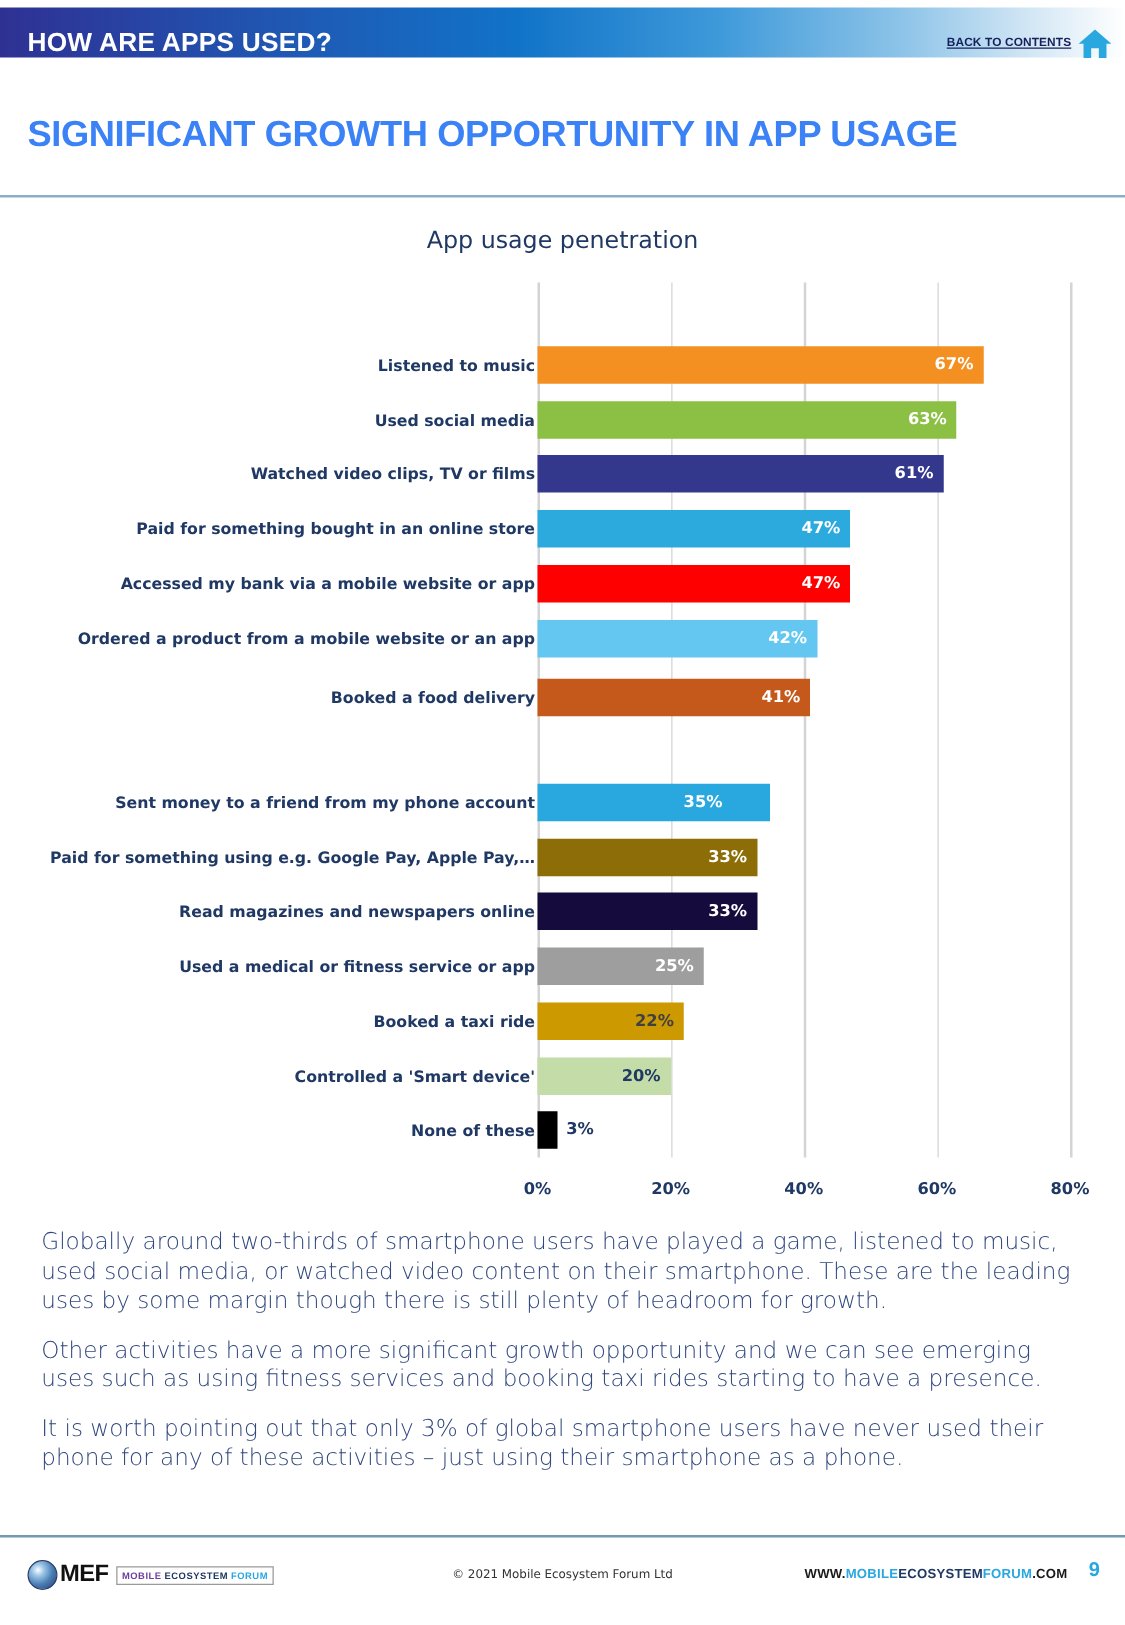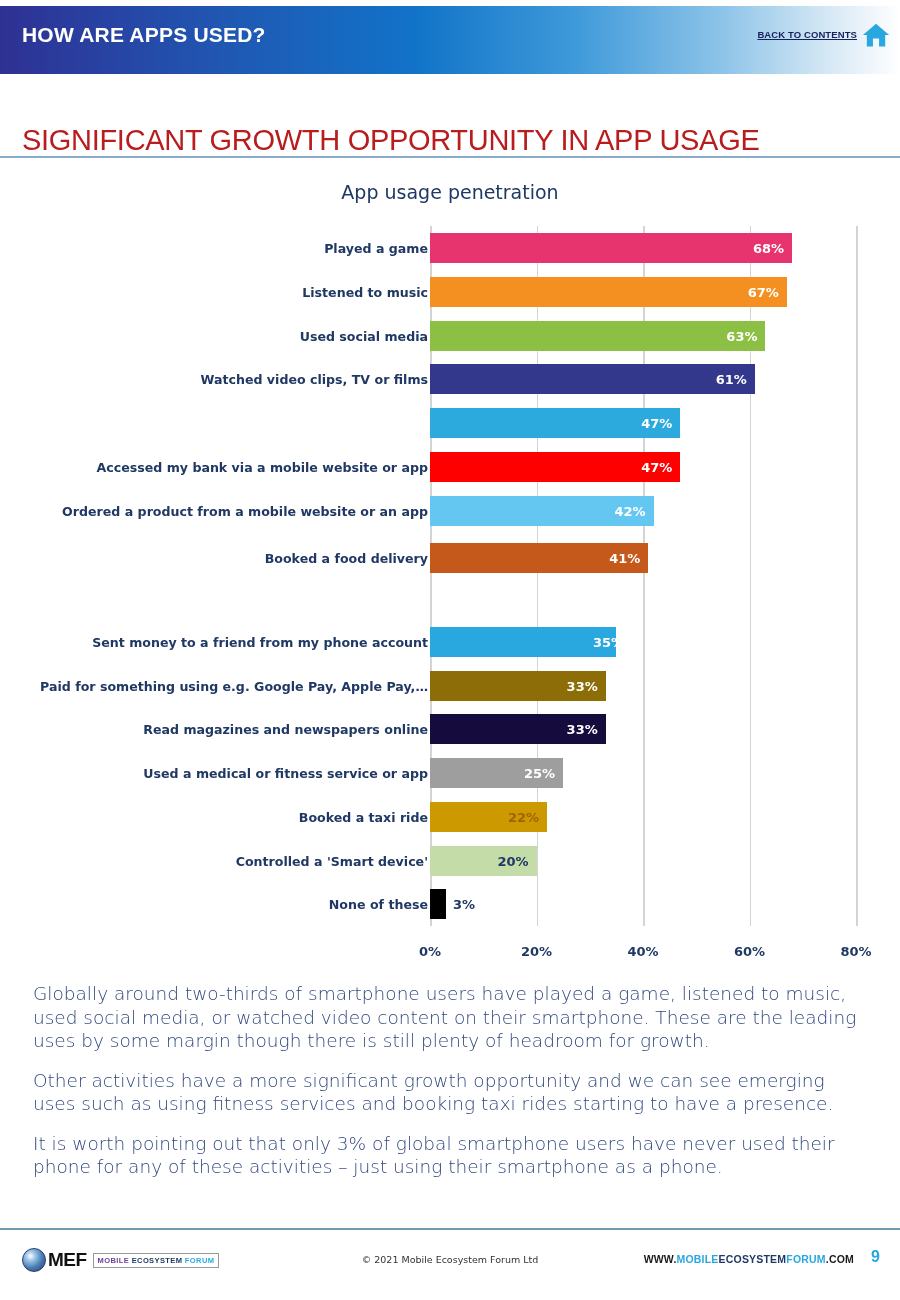--- a/index.html
+++ b/index.html
@@ -14,21 +14,21 @@
     overflow: hidden;
     position: relative;
   }
 
   
   .top-banner {
     position: absolute;
     top: 6px;
     left: 0;
     width: 900px;
-    height: 68px;
+    height: 40px;
     background: linear-gradient(90deg,
         #2e3192 0%,
         #2a3d9e 8%,
         #1f59b4 26%,
         #1173c8 46%,
         #3f9ada 64%,
         #8cc3e8 80%,
         #d5e8f5 92%,
         #ffffff 100%);
   }
@@ -61,25 +61,24 @@
     width: 28px;
     height: 28px;
   }
 
   
   .slide-title {
     position: absolute;
     left: 22px;
     top: 92px;
     font-size: 29px;
-    font-weight: normal;
-    color: #b91c1c;
+    font-weight: bold;
+    color: #3b82f6;
     letter-spacing: -0.3px;
     white-space: nowrap;
-    margin-top: 32px;
   }
   .title-rule {
     position: absolute;
     left: 0;
     top: 156px;
     width: 900px;
     height: 2px;
     background: #8badc8;
   }
 
@@ -269,41 +268,37 @@
 <div class="slide-title">SIGNIFICANT GROWTH OPPORTUNITY IN APP USAGE</div>
 <div class="title-rule"></div>
 
 <div class="chart-title">App usage penetration</div>
 <div class="chart-area" id="chart-area">
     <div class="gridline" style="left: 430px;"></div>
     <div class="gridline" style="left: 536.5px;"></div>
     <div class="gridline" style="left: 643px;"></div>
     <div class="gridline" style="left: 749.5px;"></div>
     <div class="gridline" style="left: 856px;"></div>
-    <div class="row" style="top: 0px;">
-      <div class="cat-label">Played a game</div>
-      <div class="bar" style="width: 362.1px; background: rgb(231, 51, 110);"></div>
-      <div class="bar-value" style="color: rgb(255, 255, 255); left: 784.1px; transform: translate(-100%, -50%);">68%</div>
-    </div>
     <div class="row" style="top: 43.75px;">
       <div class="cat-label">Listened to music</div>
       <div class="bar" style="width: 356.775px; background: rgb(244, 144, 34);"></div>
       <div class="bar-value" style="color: rgb(255, 255, 255); left: 778.775px; transform: translate(-100%, -50%);">67%</div>
     </div>
     <div class="row" style="top: 87.5px;">
       <div class="cat-label">Used social media</div>
       <div class="bar" style="width: 335.475px; background: rgb(140, 192, 68);"></div>
       <div class="bar-value" style="color: rgb(255, 255, 255); left: 757.475px; transform: translate(-100%, -50%);">63%</div>
     </div>
     <div class="row" style="top: 131.25px;">
       <div class="cat-label">Watched video clips, TV or films</div>
       <div class="bar" style="width: 324.825px; background: rgb(52, 56, 140);"></div>
       <div class="bar-value" style="color: rgb(255, 255, 255); left: 746.825px; transform: translate(-100%, -50%);">61%</div>
     </div>
     <div class="row" style="top: 175px;">
+      <div class="cat-label">Paid for something bought in an online store</div>
       <div class="bar" style="width: 250.275px; background: rgb(44, 170, 222);"></div>
       <div class="bar-value" style="color: rgb(255, 255, 255); left: 672.275px; transform: translate(-100%, -50%);">47%</div>
     </div>
     <div class="row" style="top: 218.75px;">
       <div class="cat-label">Accessed my bank via a mobile website or app</div>
       <div class="bar" style="width: 250.275px; background: rgb(254, 0, 0);"></div>
       <div class="bar-value" style="color: rgb(255, 255, 255); left: 672.275px; transform: translate(-100%, -50%);">47%</div>
     </div>
     <div class="row" style="top: 262.5px;">
       <div class="cat-label">Ordered a product from a mobile website or an app</div>
@@ -311,41 +306,41 @@
       <div class="bar-value" style="color: rgb(255, 255, 255); left: 645.65px; transform: translate(-100%, -50%);">42%</div>
     </div>
     <div class="row" style="top: 310px;">
       <div class="cat-label">Booked a food delivery</div>
       <div class="bar" style="width: 218.325px; background: rgb(197, 88, 27);"></div>
       <div class="bar-value" style="color: rgb(255, 255, 255); left: 640.325px; transform: translate(-100%, -50%);">41%</div>
     </div>
     <div class="row" style="top: 393.75px;">
       <div class="cat-label">Sent money to a friend from my phone account</div>
       <div class="bar" style="width: 186.375px; background: rgb(41, 168, 223);"></div>
-      <div class="bar-value" style="color: rgb(255, 255, 255); left: 624px; transform: translate(-100%, -50%);">35%</div>
+      <div class="bar-value" style="color: rgb(255, 255, 255); left: 578px; transform: translate(-100%, -50%);">35%</div>
     </div>
     <div class="row" style="top: 437.5px;">
       <div class="cat-label">Paid for something using e.g. Google Pay, Apple Pay,…</div>
       <div class="bar" style="width: 175.725px; background: rgb(141, 109, 7);"></div>
       <div class="bar-value" style="color: rgb(255, 255, 255); left: 597.725px; transform: translate(-100%, -50%);">33%</div>
     </div>
     <div class="row" style="top: 481.25px;">
       <div class="cat-label">Read magazines and newspapers online</div>
       <div class="bar" style="width: 175.725px; background: rgb(21, 11, 61);"></div>
       <div class="bar-value" style="color: rgb(255, 255, 255); left: 597.725px; transform: translate(-100%, -50%);">33%</div>
     </div>
     <div class="row" style="top: 525px;">
       <div class="cat-label">Used a medical or fitness service or app</div>
       <div class="bar" style="width: 133.125px; background: rgb(158, 158, 158);"></div>
       <div class="bar-value" style="color: rgb(255, 255, 255); left: 555.125px; transform: translate(-100%, -50%);">25%</div>
     </div>
     <div class="row" style="top: 568.75px;">
       <div class="cat-label">Booked a taxi ride</div>
       <div class="bar" style="width: 117.15px; background: rgb(204, 154, 0);"></div>
-      <div class="bar-value" style="color: #a16207; left: 539.15px; transform: translate(-100%, -50%);">22%</div>
+      <div class="bar-value" style="color: #404040; left: 539.15px; transform: translate(-100%, -50%);">22%</div>
     </div>
     <div class="row" style="top: 612.5px;">
       <div class="cat-label">Controlled a 'Smart device'</div>
       <div class="bar" style="width: 106.5px; background: rgb(195, 220, 168);"></div>
       <div class="bar-value" style="color: rgb(31, 56, 100); left: 528.5px; transform: translate(-100%, -50%);">20%</div>
     </div>
     <div class="row" style="top: 656.25px;">
       <div class="cat-label">None of these</div>
       <div class="bar" style="width: 15.975px; background: rgb(0, 0, 0);"></div>
       <div class="bar-value" style="color: rgb(31, 56, 100); left: 452.975px;">3%</div>

